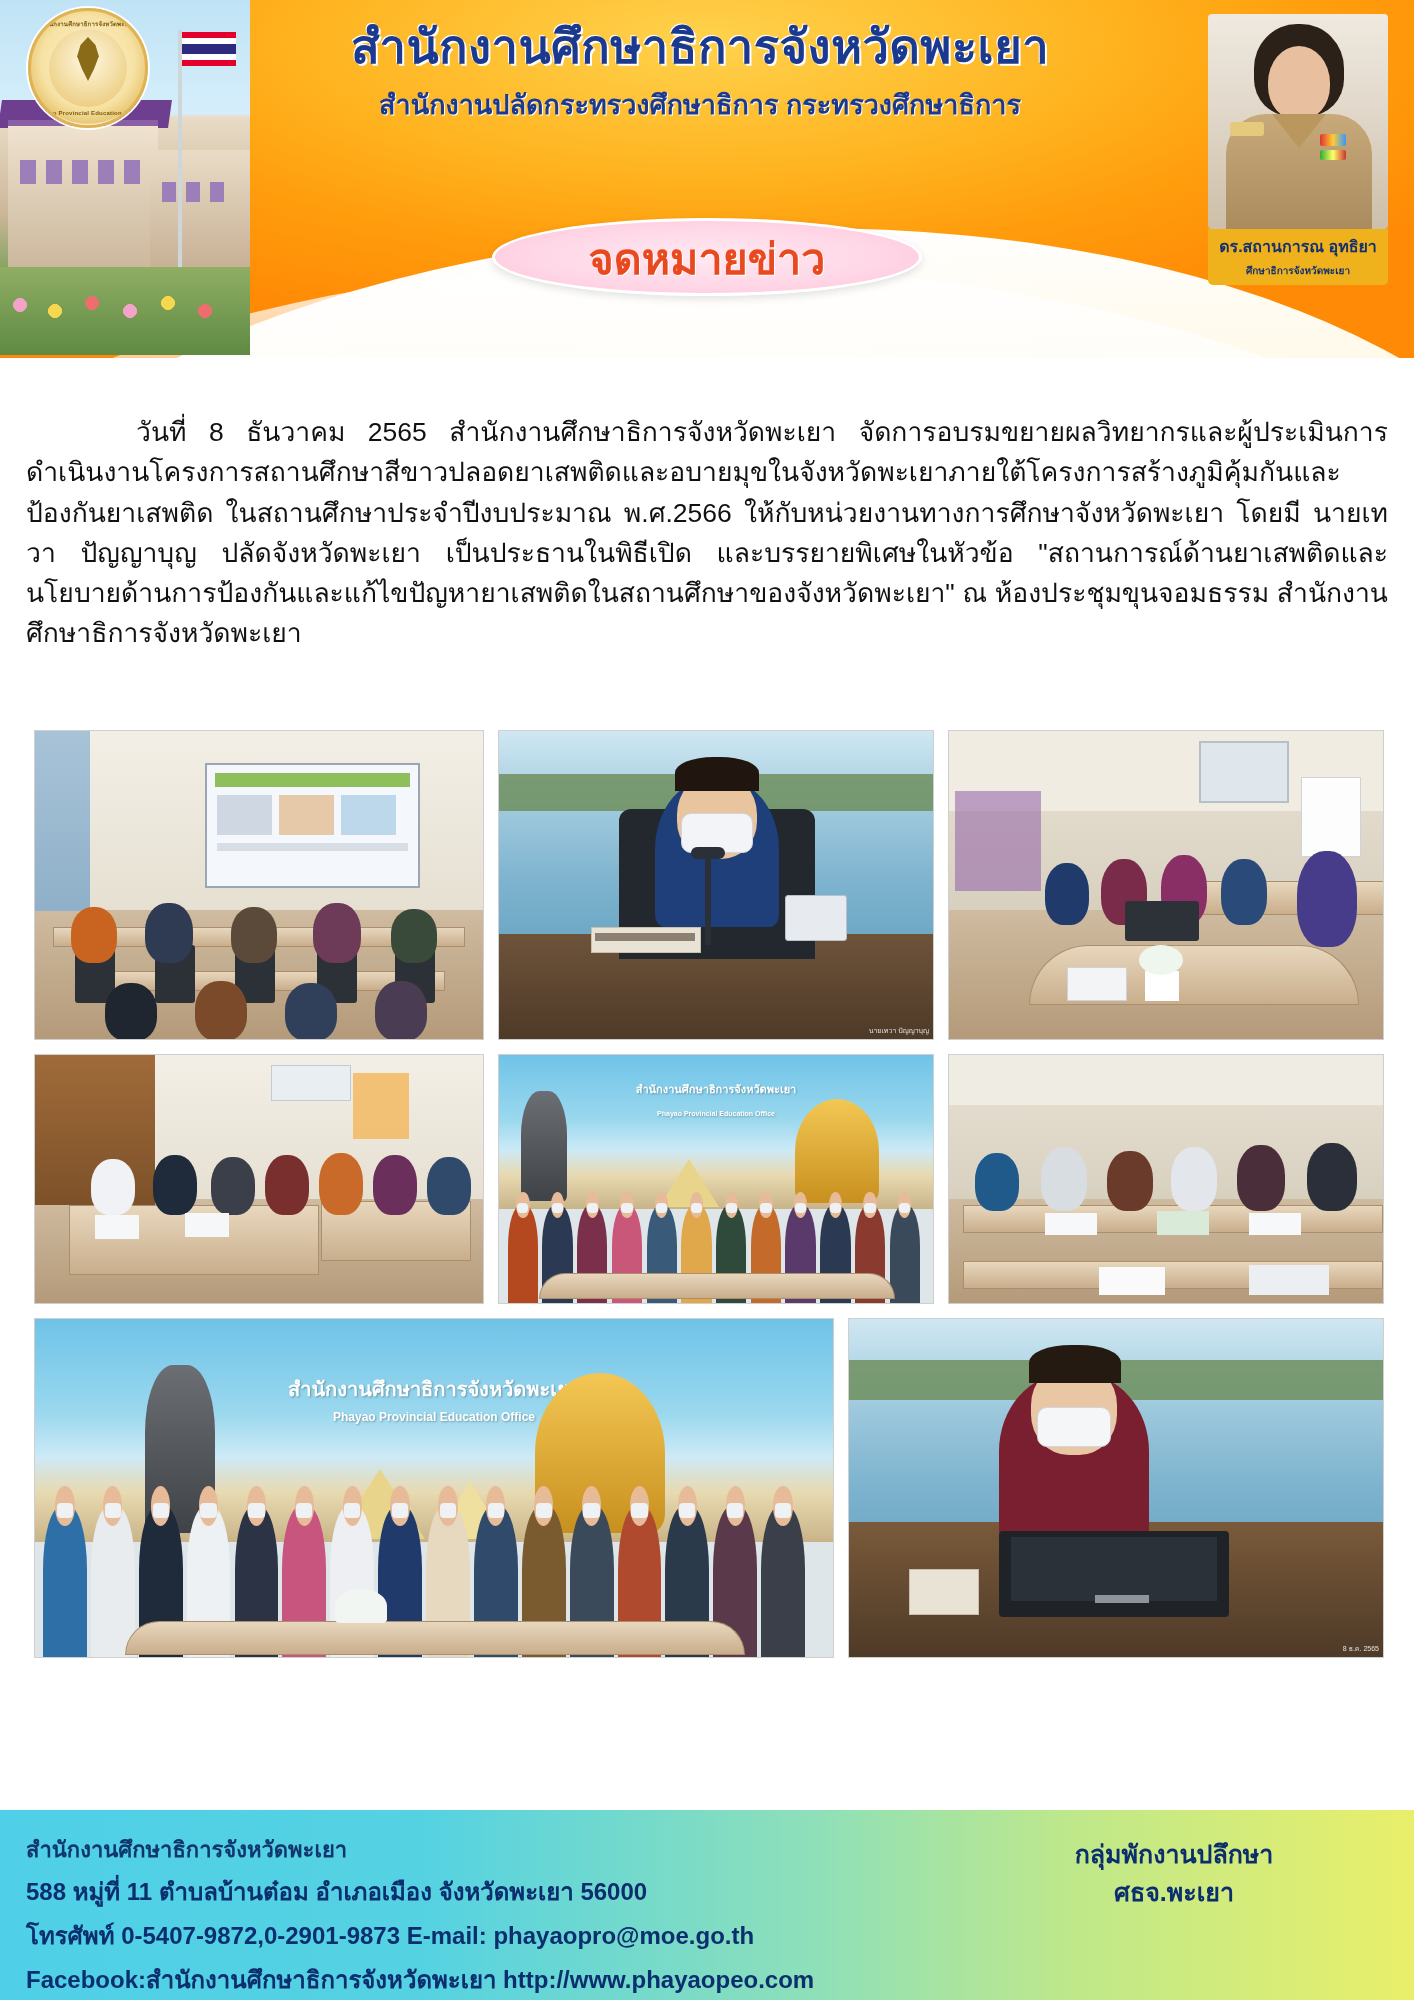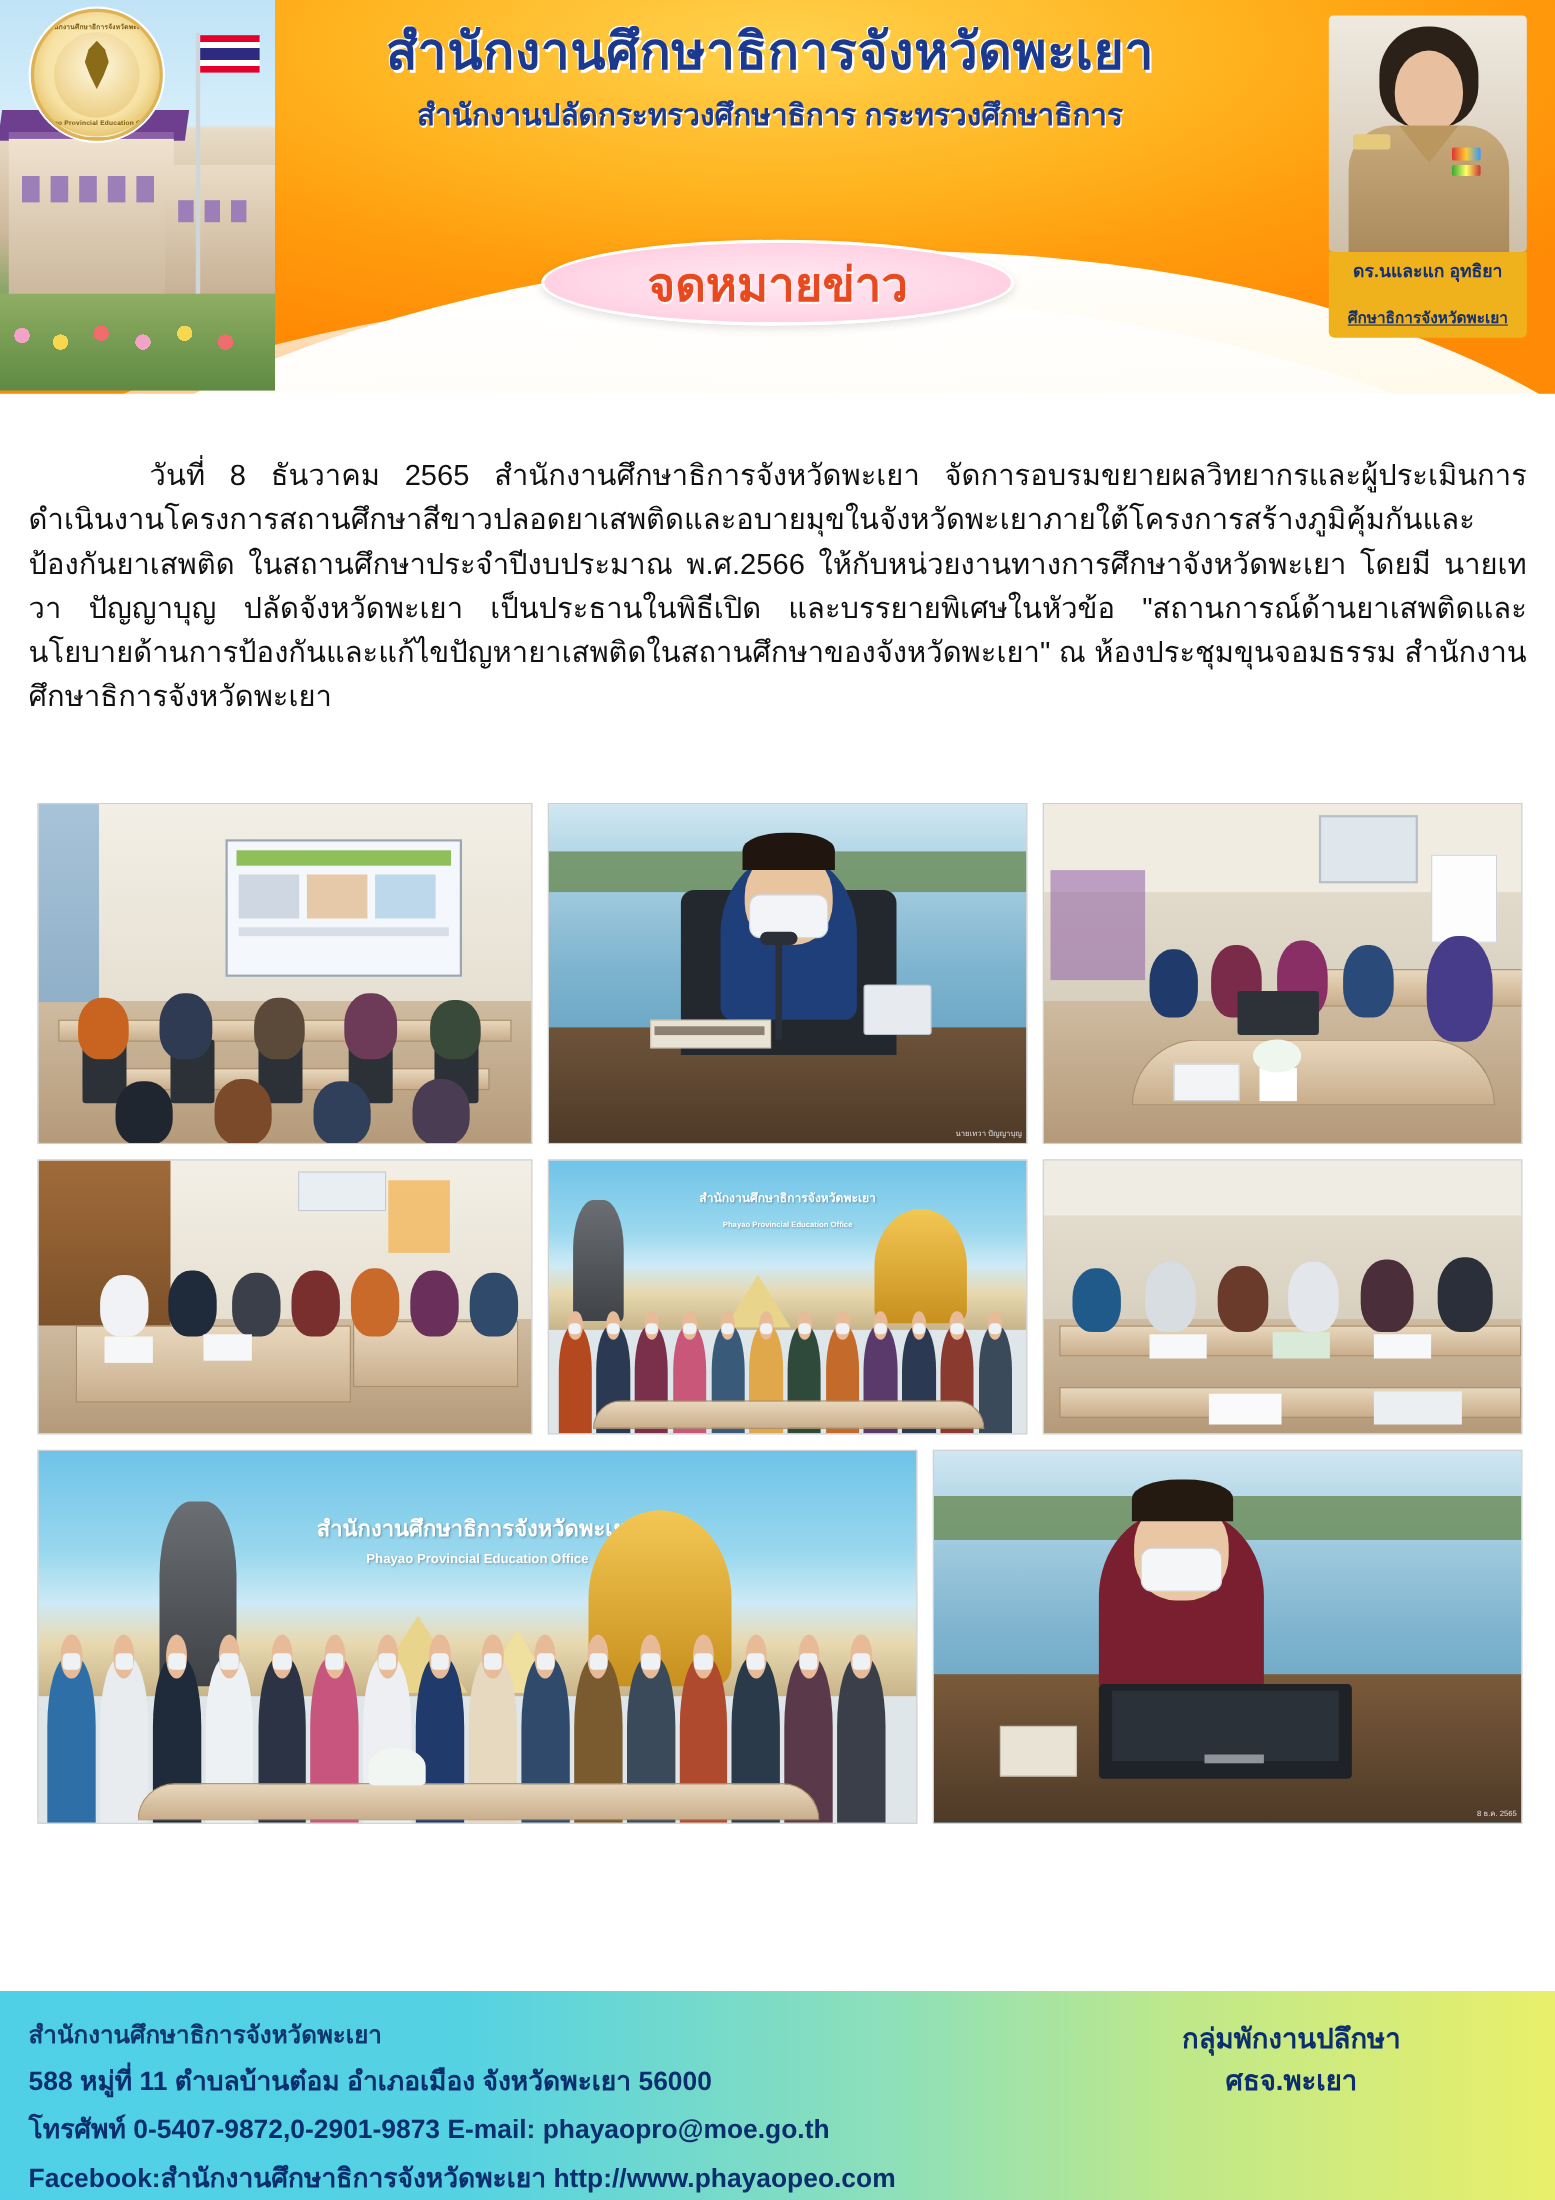--- a/index.html
+++ b/index.html
@@ -174,21 +174,21 @@
     left: 0; top: 215px;
     width: 180px;
     background: #f0b21c;
     border-radius: 0 0 5px 5px;
     padding: 5px 2px 7px;
     text-align: center;
     color: #14306e;
     font-weight: bold;
   }
   .portrait-name .n1 { font-size: 16px; }
-  .portrait-name .n2 { font-size: 14px; margin-top: 19px; text-decoration: underline; }
+  .portrait-name .n2 { font-size: 10px; margin-top: 4px; }
 
   
   .article {
     position: absolute;
     left: 0; top: 412px;
     width: 1414px;
     padding: 0 26px;
   }
   .article p {
     font-size: 26.5px;
@@ -307,21 +307,21 @@
       <div class="portrait-img">
         <div class="p-hair"></div>
         <div class="p-face"></div>
         <div class="p-body"></div>
         <div class="p-collar"></div>
         <div class="p-epaulet"></div>
         <div class="p-medal"></div>
         <div class="p-medal2"></div>
       </div>
       <div class="portrait-name">
-        <div class="n1">ดร.นและแก  อุทธิยา</div>
+        <div class="n1">ดร.สถานการณ  อุทธิยา</div>
         <div class="n2">ศึกษาธิการจังหวัดพะเยา</div>
       </div>
     </div>
 
     <div class="header-bottom-strip"></div>
   </div>
 
   <div class="article">
     <p>วันที่ 8 ธันวาคม 2565 สำนักงานศึกษาธิการจังหวัดพะเยา จัดการอบรมขยายผลวิทยากรและผู้ประเมินการดำเนินงานโครงการสถานศึกษาสีขาวปลอดยาเสพติดและอบายมุขในจังหวัดพะเยาภายใต้โครงการสร้างภูมิคุ้มกันและป้องกันยาเสพติด ในสถานศึกษาประจำปีงบประมาณ พ.ศ.2566 ให้กับหน่วยงานทางการศึกษาจังหวัดพะเยา  โดยมี นายเทวา ปัญญาบุญ  ปลัดจังหวัดพะเยา  เป็นประธานในพิธีเปิด และบรรยายพิเศษในหัวข้อ "สถานการณ์ด้านยาเสพติดและนโยบายด้านการป้องกันและแก้ไขปัญหายาเสพติดในสถานศึกษาของจังหวัดพะเยา"  ณ ห้องประชุมขุนจอมธรรม สำนักงานศึกษาธิการจังหวัดพะเยา</p>
   </div>

